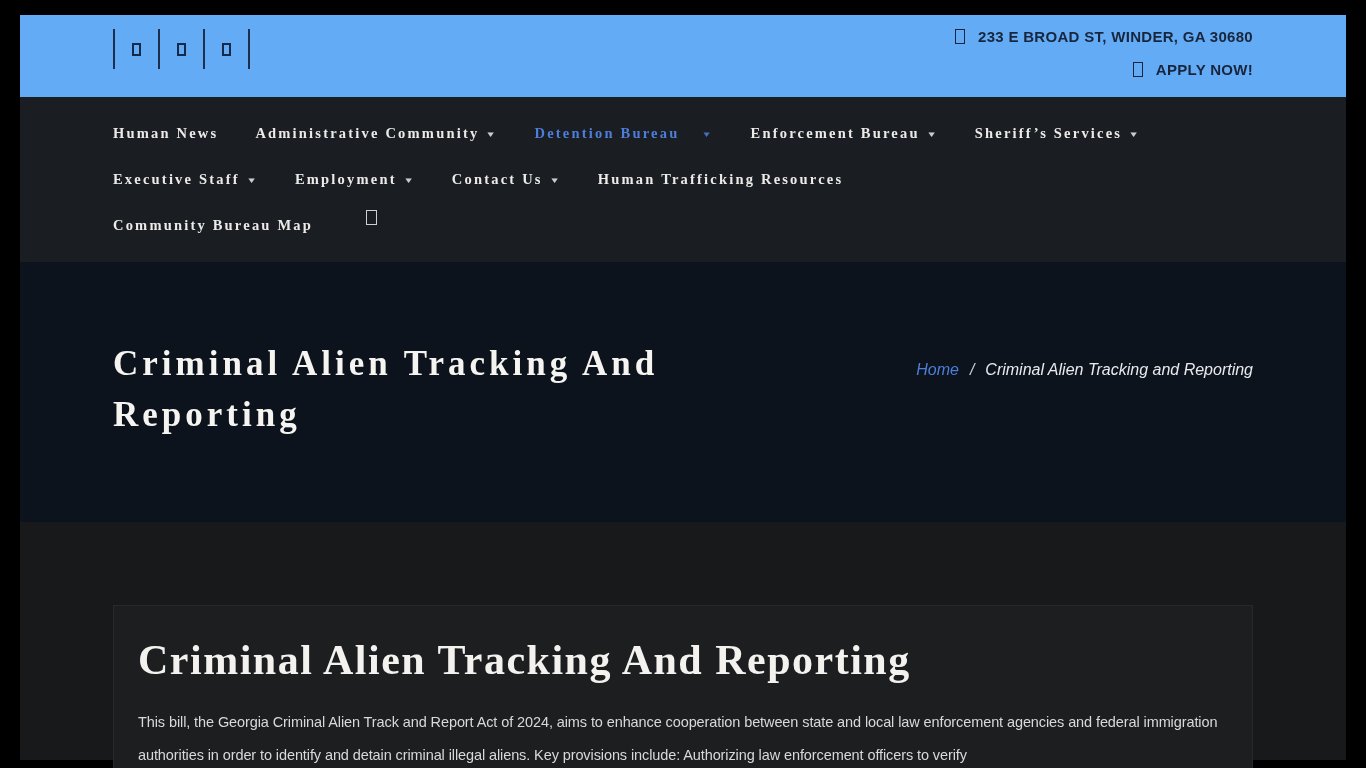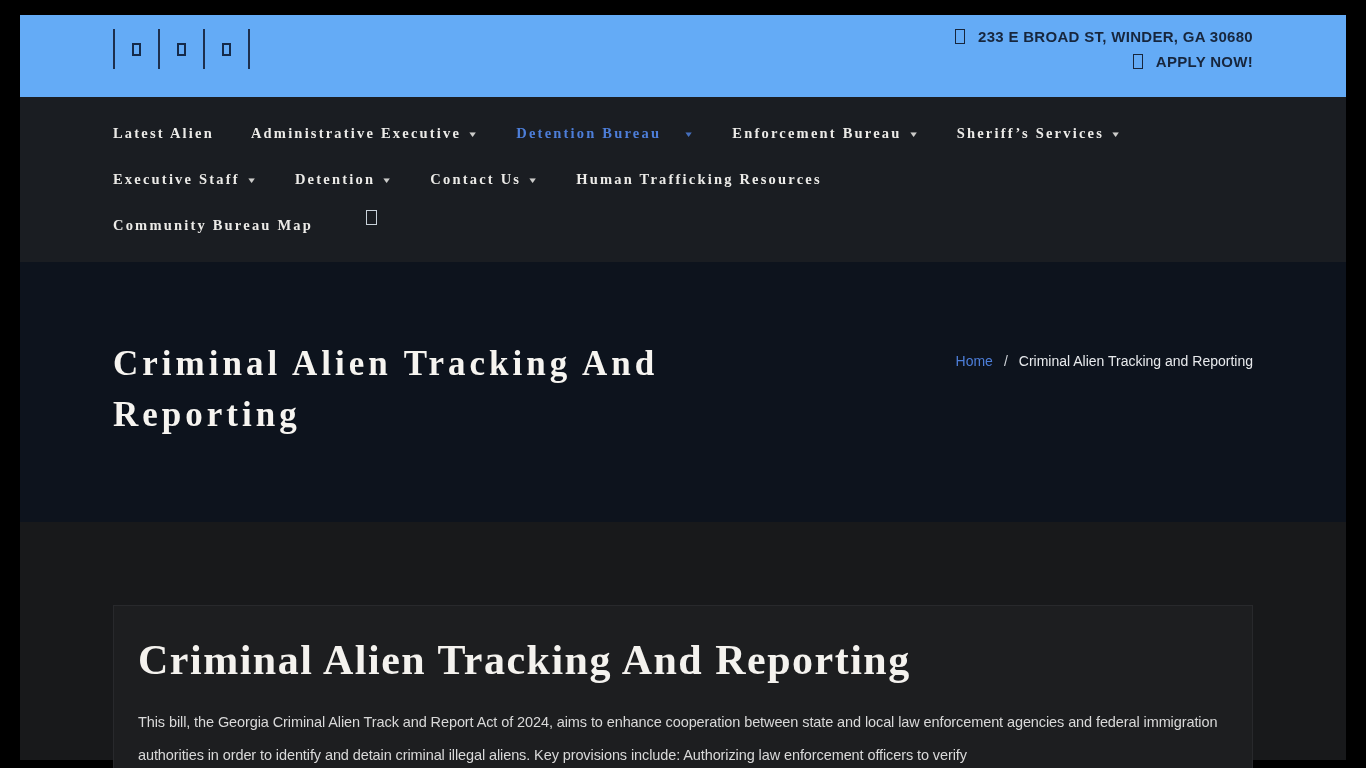--- a/index.html
+++ b/index.html
@@ -24,21 +24,21 @@
   .container{width:1140px;margin:0 auto;}
 
   
   .topbar{background:var(--topbar-bg);height:82px;}
   .topbar .container{display:flex;justify-content:space-between;height:100%;}
   .social{display:flex;align-items:center;height:58px;margin-top:5px;}
   .social .sep{width:2px;height:40px;background:#1d2f4e;}
   .social-btn{padding:0 17px;background:none;border:none;cursor:pointer;color:#152a4a;display:flex;align-items:center;}
   .tofu{display:inline-block;border:2px solid currentColor;width:9px;height:13px;}
   .tofu-thin{display:inline-block;border:1.5px solid currentColor;width:10px;height:15px;}
-  .topbar-right{display:flex;flex-direction:column;align-items:flex-end;padding-top:13px;gap:8px;color:var(--topbar-text);font-weight:bold;font-size:15px;}
+  .topbar-right{display:flex;flex-direction:column;align-items:flex-end;padding-top:13px;gap:16px;color:var(--topbar-text);font-weight:bold;font-size:15px;}
   .tb-row{display:flex;align-items:center;gap:54px;}
   .tb-item{display:flex;align-items:center;gap:13px;letter-spacing:.3px;white-space:nowrap;color:var(--topbar-text);text-decoration:none;}
 
   
   .navbar{background:var(--nav-bg);padding:13px 0 14px;}
   .nav-row{display:flex;align-items:center;gap:37px;height:46px;}
   .nav-item{
     font-family:"Liberation Serif",serif;font-weight:bold;font-size:14.5px;
     letter-spacing:2.2px;color:var(--nav-text);text-decoration:none;
     display:flex;align-items:center;gap:8px;white-space:nowrap;cursor:pointer;
@@ -50,21 +50,21 @@
   .tofu-light{display:inline-block;border:1.5px solid #c9d2da;width:11px;height:15px;}
 
   
   .hero{background:var(--hero-bg);height:260px;}
   .hero .container{display:flex;justify-content:space-between;align-items:flex-start;padding-top:76px;}
   .hero-title{
     font-family:"Liberation Serif",serif;font-weight:bold;
     font-size:35px;line-height:51px;letter-spacing:4px;
     color:#f6f4f0;max-width:620px;margin:0;
   }
-  .breadcrumb{display:flex;align-items:center;gap:11px;margin-top:15px;font-size:14px;color:#e8eaed;}
+  .breadcrumb{display:flex;align-items:center;gap:11px;margin-top:23px;font-size:16px;color:#e8eaed;font-style:italic;}
   .breadcrumb a{color:var(--accent);text-decoration:none;}
   .crumb-sep{color:#cfd3d8;}
 
   
   .main{background:var(--main-bg);height:238px;padding-top:83px;}
   .card{
     width:1140px;margin:0 auto;background:var(--card-bg);
     border:1px solid #28292c;padding:24px 24px 40px;
   }
   .card-heading{
@@ -112,24 +112,24 @@
           </a>
         </div>
       </div>
     </div>
   </header>
 
   <nav class="navbar">
     <div class="container" id="nav-rows">
         <div class="nav-row">
           <a href="#" class="nav-item">
-            <span>Latest Alien</span>
+            <span>Human News</span>
           </a>
           <a href="#" class="nav-item">
-            <span>Administrative Executive</span>
+            <span>Administrative Community</span>
             <span class="caret">▼</span>
           </a>
           <a href="#" class="nav-item active">
             <span>Detention Bureau</span>
             <span class="caret">▼</span>
           </a>
           <a href="#" class="nav-item">
             <span>Enforcement Bureau</span>
             <span class="caret">▼</span>
           </a>
@@ -137,21 +137,21 @@
             <span>Sheriff’s Services</span>
             <span class="caret">▼</span>
           </a>
         </div>
         <div class="nav-row">
           <a href="#" class="nav-item">
             <span>Executive Staff</span>
             <span class="caret">▼</span>
           </a>
           <a href="#" class="nav-item">
-            <span>Detention</span>
+            <span>Employment</span>
             <span class="caret">▼</span>
           </a>
           <a href="#" class="nav-item">
             <span>Contact Us</span>
             <span class="caret">▼</span>
           </a>
           <a href="#" class="nav-item">
             <span>Human Trafficking Resources</span>
           </a>
         </div>

